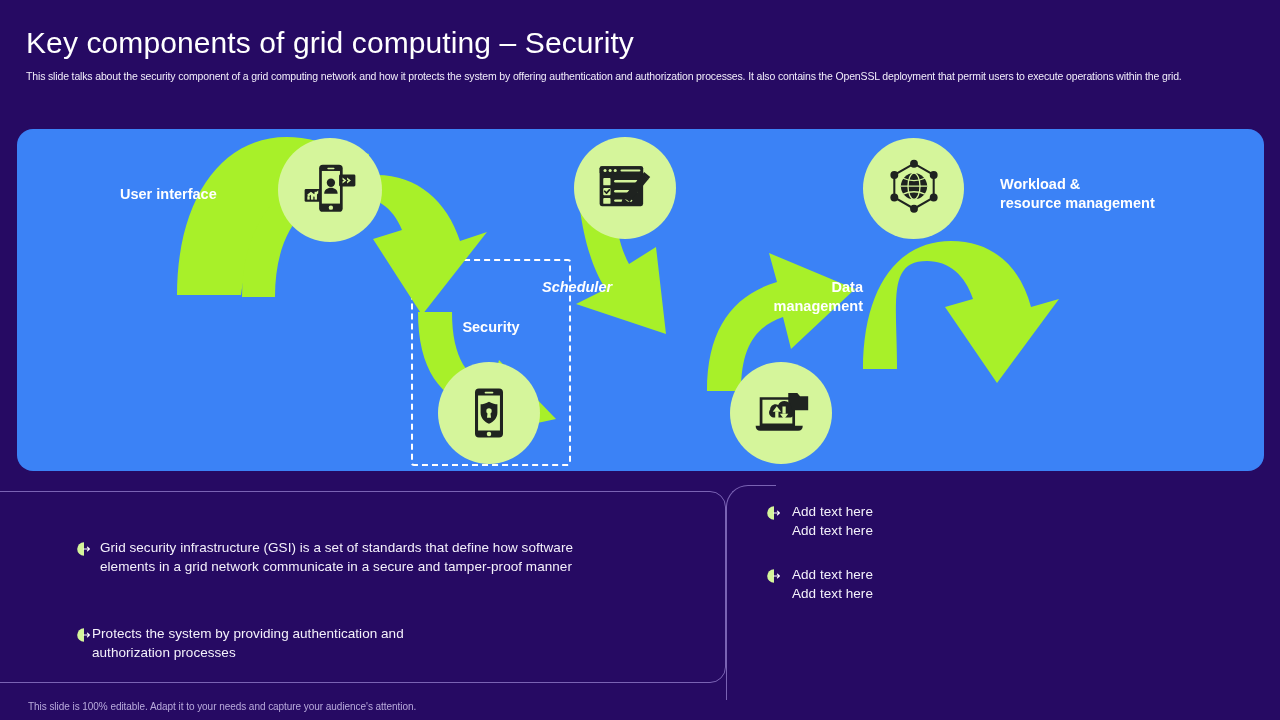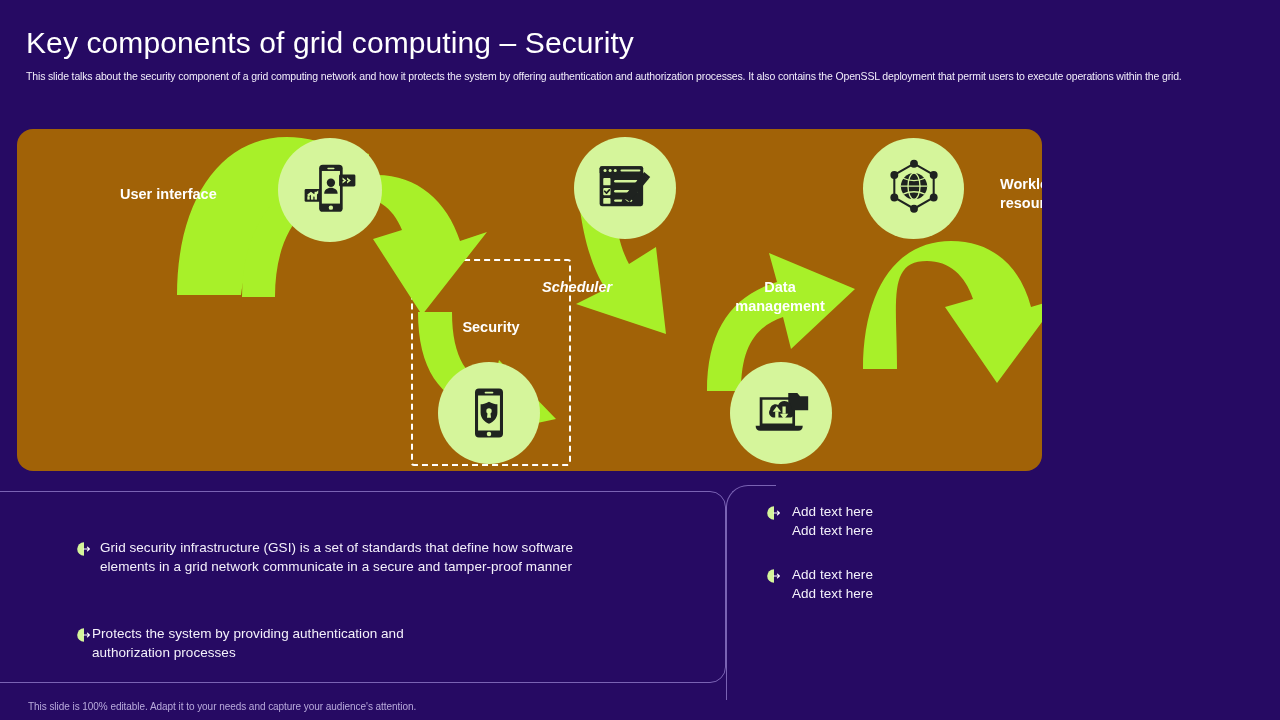--- a/index.html
+++ b/index.html
@@ -19,22 +19,22 @@
     letter-spacing:.1px;white-space:nowrap;
   }
   .subtitle{
     position:absolute;left:26px;top:69px;width:1232px;
     font-size:10.5px;line-height:14px;color:#F2EEFB;font-weight:400;
     letter-spacing:-.15px;
   }
 
   
   .panel{
-    position:absolute;left:17px;top:129px;width:1025px;height:342px;
-    background:#a16207;border-radius:16px;overflow:hidden;
+    position:absolute;left:17px;top:129px;width:1247px;height:342px;
+    background:#3b82f6;border-radius:16px;overflow:hidden;
   }
 
   
   .node{
     position:absolute;border-radius:50%;
     background:#D5F59B;
     display:flex;align-items:center;justify-content:center;
     z-index:6;
   }
   .node svg{display:block;}
@@ -267,21 +267,21 @@
         </g>
       </svg>
     </div>
 
     <div class="nodelabel" style="left:103px;top:56px;width:170px;">User interface</div>
 
     <div class="nodelabel" style="left:404px;top:149px;width:140px;text-align:center;margin-top:40px;">Security</div>
 
     <div class="nodelabel" style="left:525px;top:149px;width:130px;font-style:italic;">Scheduler</div>
 
-    <div class="nodelabel" style="left:680px;top:149px;width:166px;text-align:center;">Data
+    <div class="nodelabel" style="left:680px;top:149px;width:166px;text-align:right;">Data
 management</div>
 
     <div class="nodelabel" style="left:983px;top:46px;width:240px;">Workload &amp;
 resource management</div>
 
   </div>
 
   <div class="bulletbox"></div>
 
   <div class="bullet-row" style="left:76px;top:503px;width:600px;margin-top:36px;">

